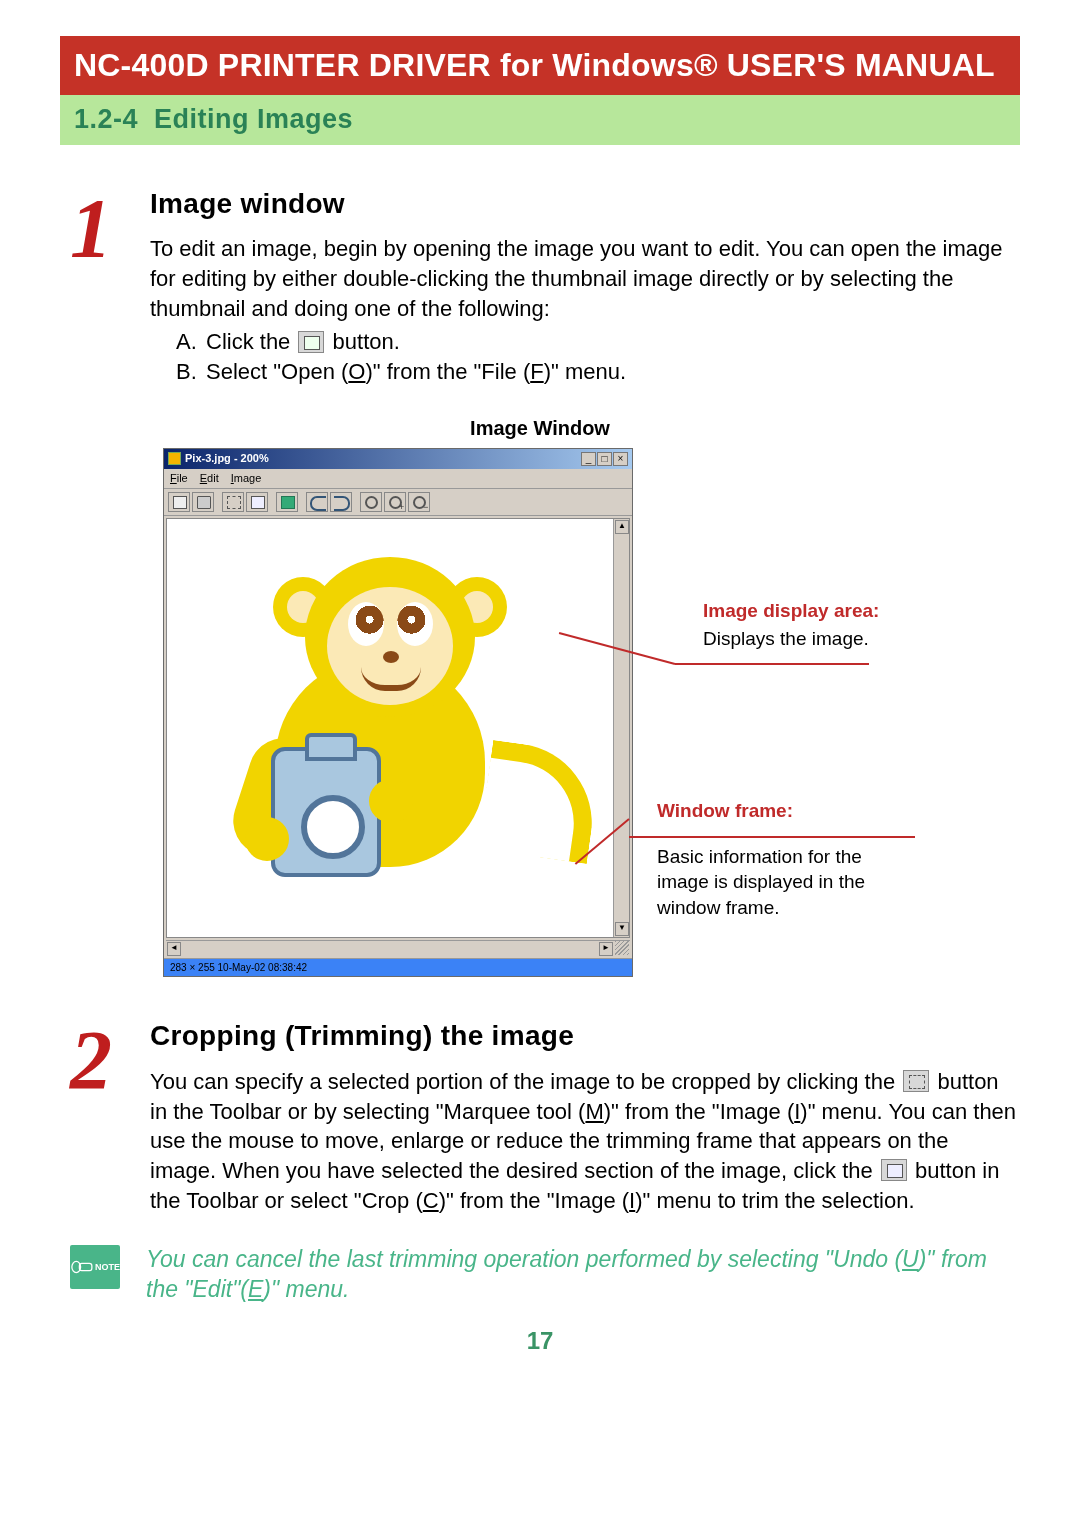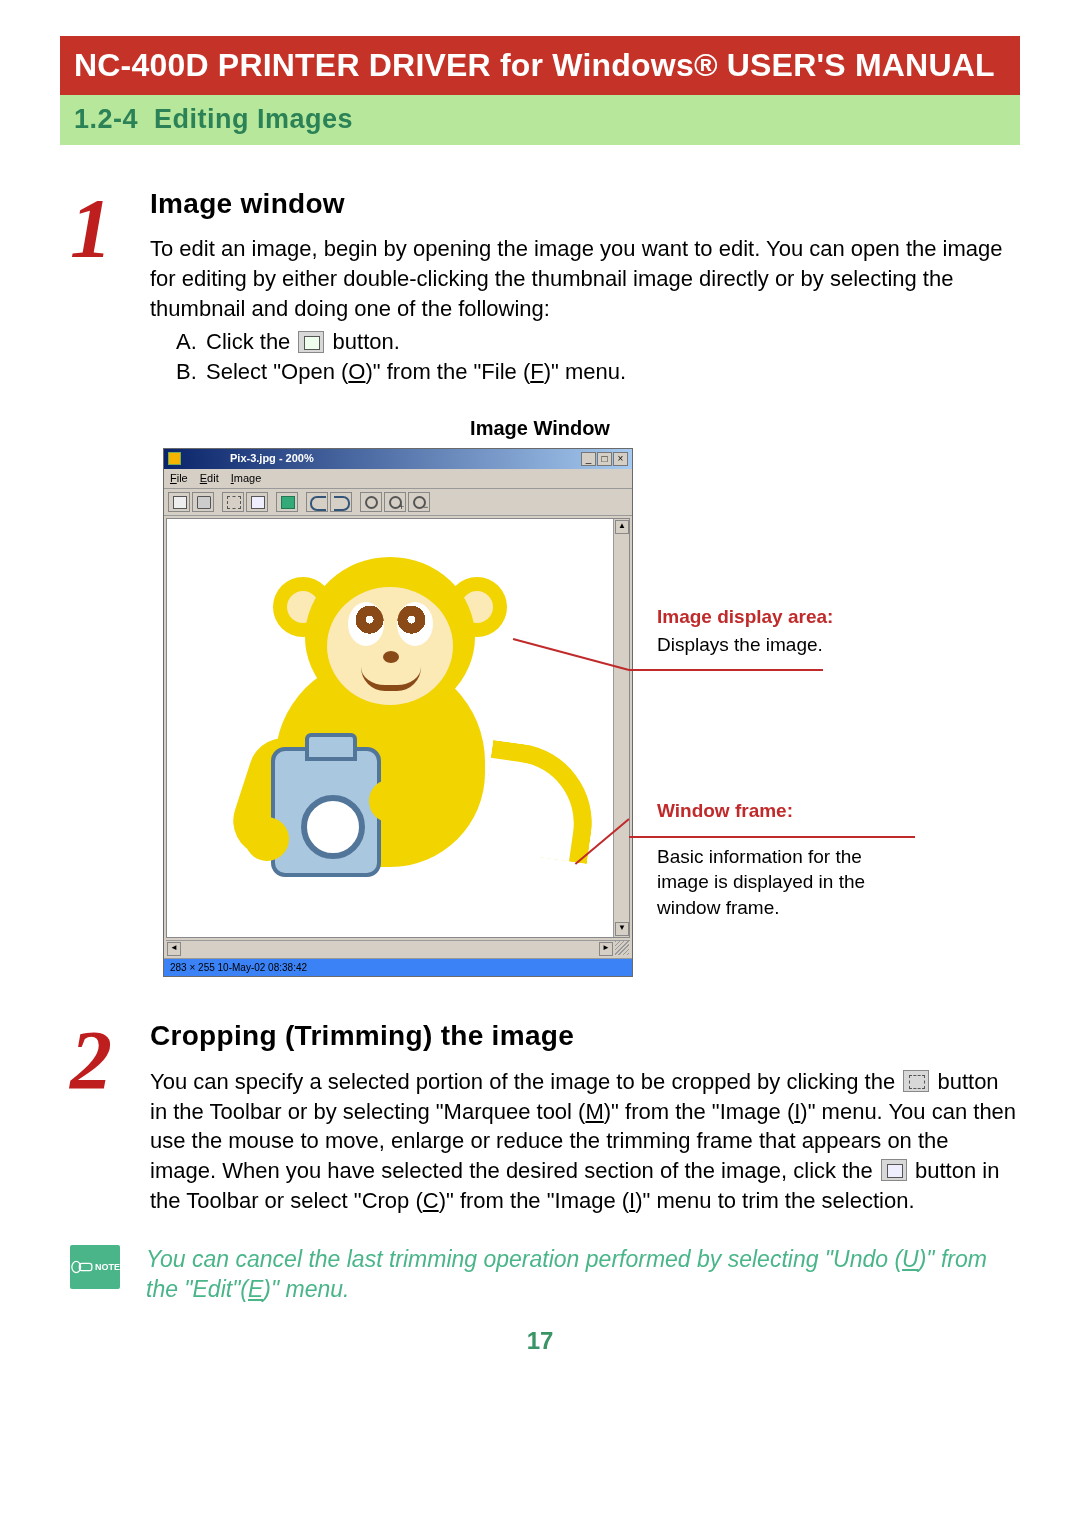--- a/index.html
+++ b/index.html
@@ -92,21 +92,20 @@
     font-size: 11px;
     position: relative;
   }
   .titlebar {
     background: linear-gradient(to right, #0a246a, #a6caf0);
     color: #fff;
     display: flex;
     align-items: center;
     padding: 2px 4px;
     height: 20px;
-    gap: 45px;
   }
   .titlebar .icon { width: 13px; height: 13px; background:#f4b400; border:1px solid #7a5; margin-right:4px; }
   .titlebar .t { flex:1; font-weight: bold; font-size: 11px; }
   .titlebar .winbtns { display:flex; gap:1px; }
   .winbtn { width:15px; height:14px; background:#d6cfc6; border:1px solid #777; display:flex; align-items:center; justify-content:center; font-size:10px; line-height:1; color:#111; }
   .menubar { display:flex; gap:12px; padding:2px 6px; background:#d6cfc6; border-bottom:1px solid #999; }
   .menubar span .mn-u { text-decoration: underline; }
   .toolbar { display:flex; gap:2px; padding:3px 4px; background:#d6cfc6; border-bottom:1px solid #999; }
   .tbtn { width:22px; height:20px; background:#d6cfc6; border:1px solid #888; position:relative; }
   .tbtn::before { content:""; position:absolute; }
@@ -147,21 +146,21 @@
   .monkey .mouth { position:absolute; left:176px; top:120px; width:60px; height:24px; border-bottom:6px solid #8a4a17; border-radius:0 0 40px 40px; }
   .monkey .arm-l { position:absolute; left:56px; top:190px; width:70px; height:120px; background:#f1d400; border-radius:40px; transform:rotate(18deg); }
   .monkey .tail { position:absolute; left:300px; top:200px; width:110px; height:110px; border:18px solid #f1d400; border-left:none; border-bottom:none; border-radius:0 80px 0 0; transform:rotate(8deg); }
   .monkey .cam { position:absolute; left:86px; top:200px; width:110px; height:130px; background:#a9c7df; border:4px solid #52759a; border-radius:14px; }
   .monkey .cam::before { content:""; position:absolute; left:26px; top:44px; width:52px; height:52px; background:#fff; border:6px solid #52759a; border-radius:50%; }
   .monkey .cam::after { content:""; position:absolute; left:30px; top:-18px; width:44px; height:20px; background:#a9c7df; border:4px solid #52759a; border-radius:6px 6px 0 0; }
   .monkey .hand-l { position:absolute; left:60px; top:270px; width:44px; height:44px; background:#f1d400; border-radius:50%; }
   .monkey .hand-r { position:absolute; left:184px; top:232px; width:44px; height:44px; background:#f1d400; border-radius:50%; }
 
   .callouts { width: 260px; margin-left: 24px; font-size: 19px; font-family: Arial, sans-serif; position:relative; }
-  .call-1 { position:absolute; top:156px; }
+  .call-1 { position:absolute; top:150px;margin-left:46px; }
   .call-2 { position:absolute; top:350px; }
   .call-title { color:#c02a2a; font-weight:bold; margin-bottom:2px; }
   .call-line { height:2px; background:#c02a2a; width:110%; margin:12px 0 6px -28px; position:relative; }
   .call-line.diag::before { content:""; position:absolute; right:100%; top:0; width:120px; height:2px; background:#c02a2a; transform-origin:right center; transform:rotate(15deg); }
   .call-line.diag2::before { content:""; position:absolute; right:100%; top:-18px; width:70px; height:2px; background:#c02a2a; transform-origin:right center; transform:rotate(-40deg); }
 
   .note-row { display:flex; align-items:flex-start; margin:30px 0 0 10px; gap:26px; }
   .note-icon { background:#49b589; color:#fff; width:50px; height:44px; display:flex; flex-direction:row; align-items:center; justify-content:center; font-size:9px; font-weight:bold; border-radius:2px; }
   .note-icon svg { width:30px; height:20px; }
   .note-text { font-style: italic; color:#49b589; font-size:23px; font-family: Arial, sans-serif; line-height:1.3; }

